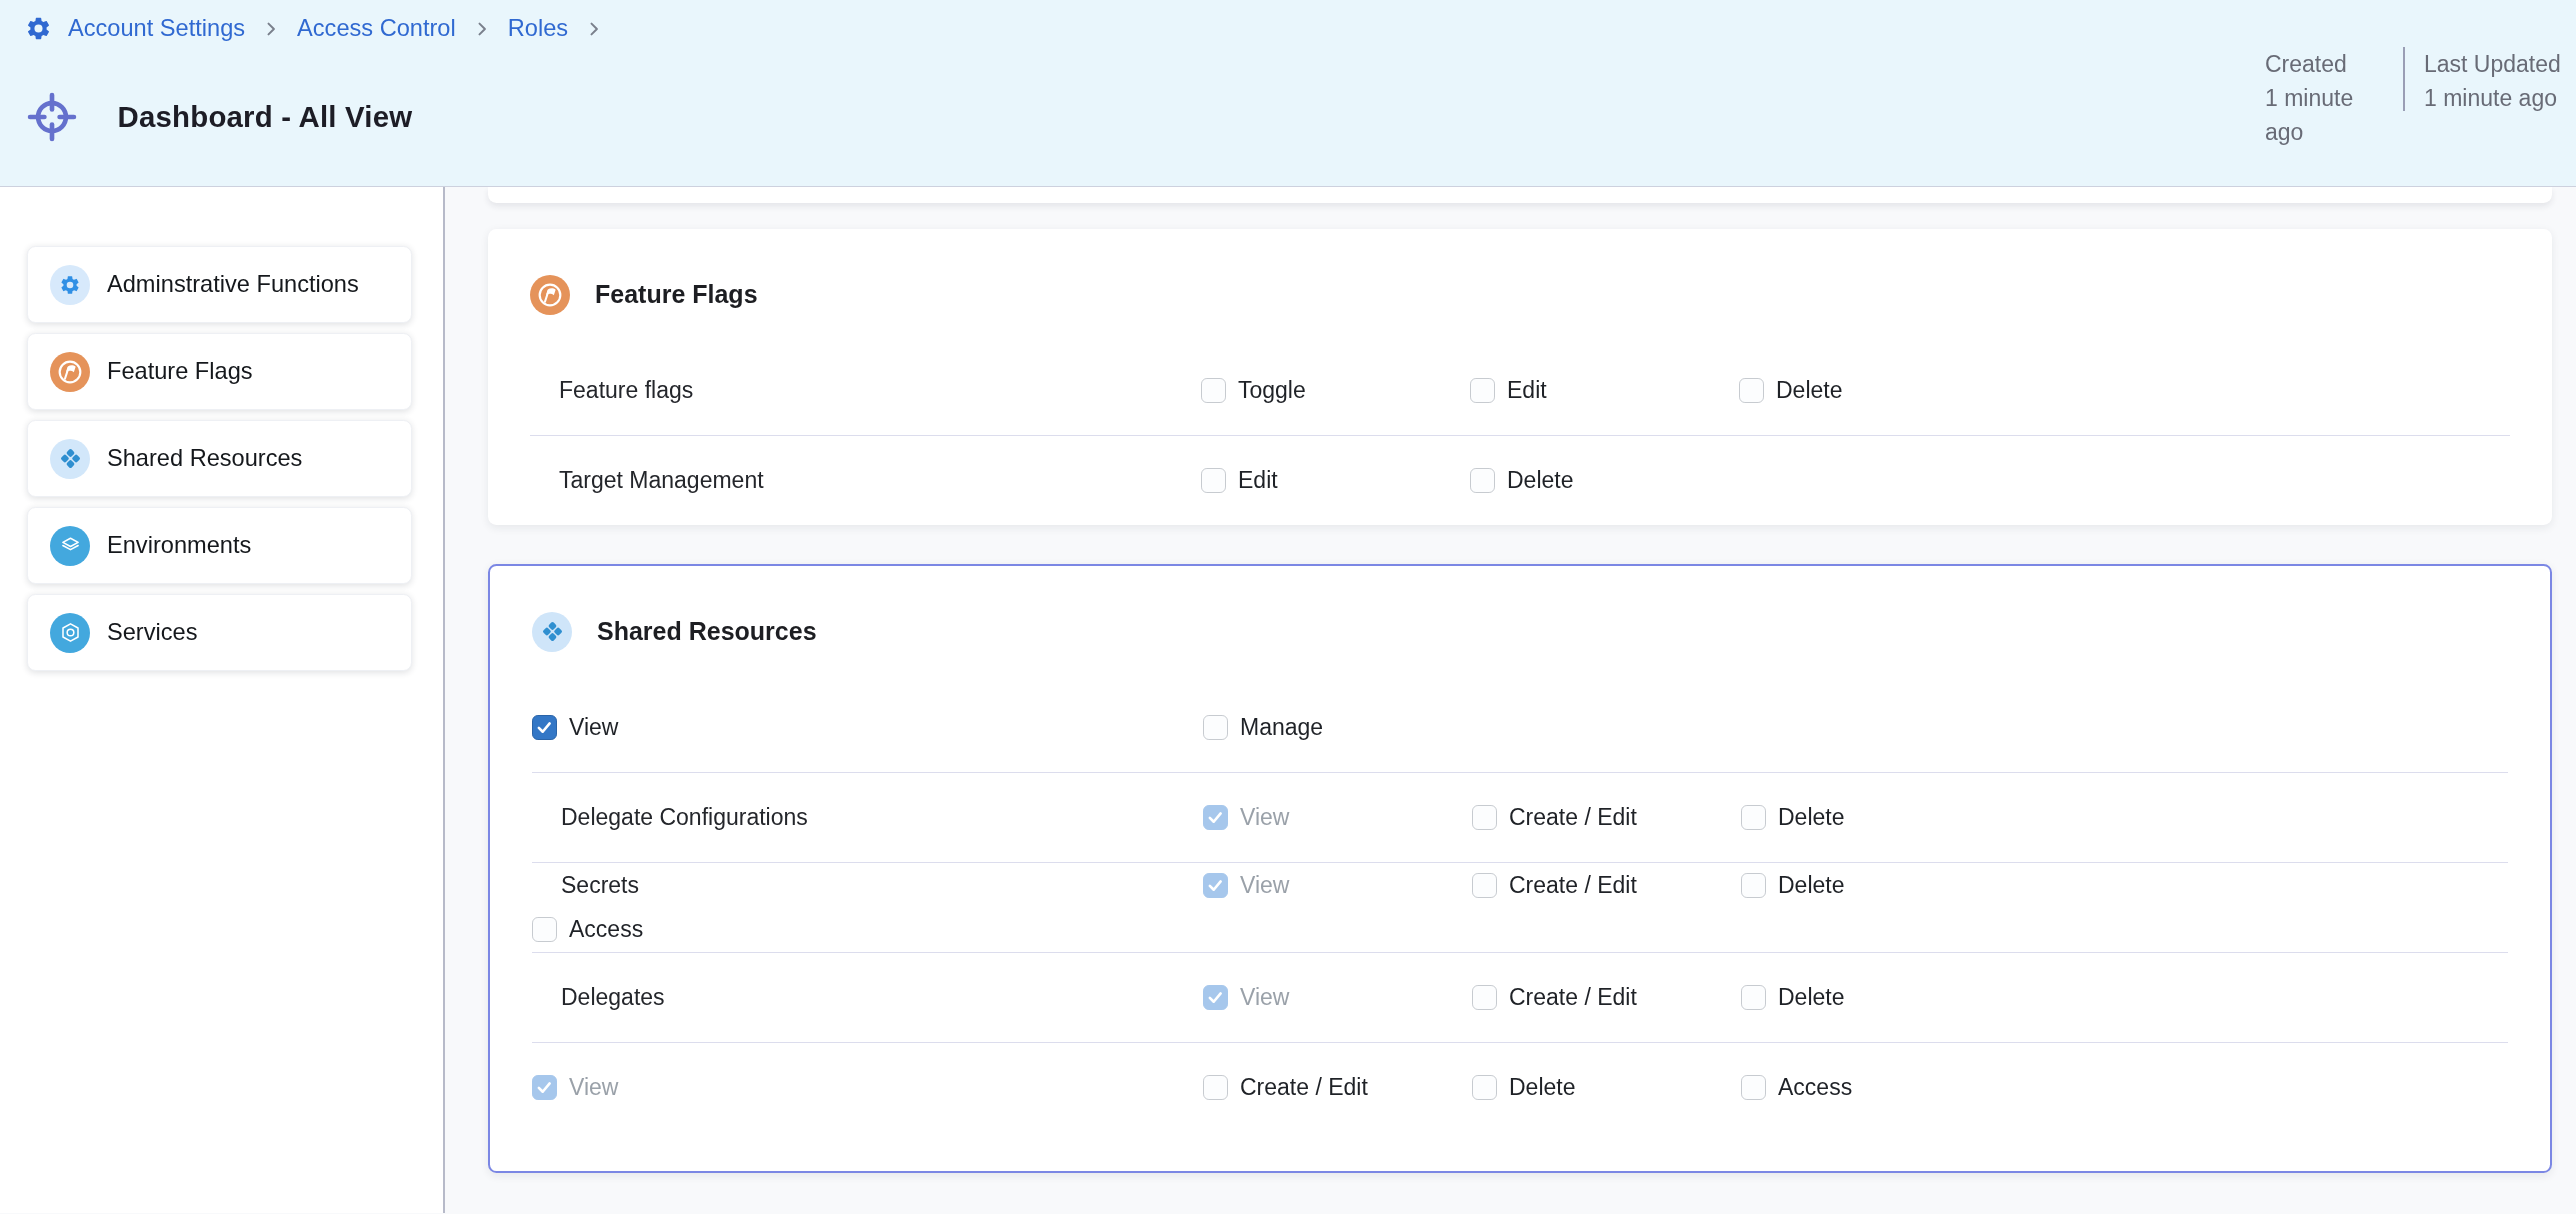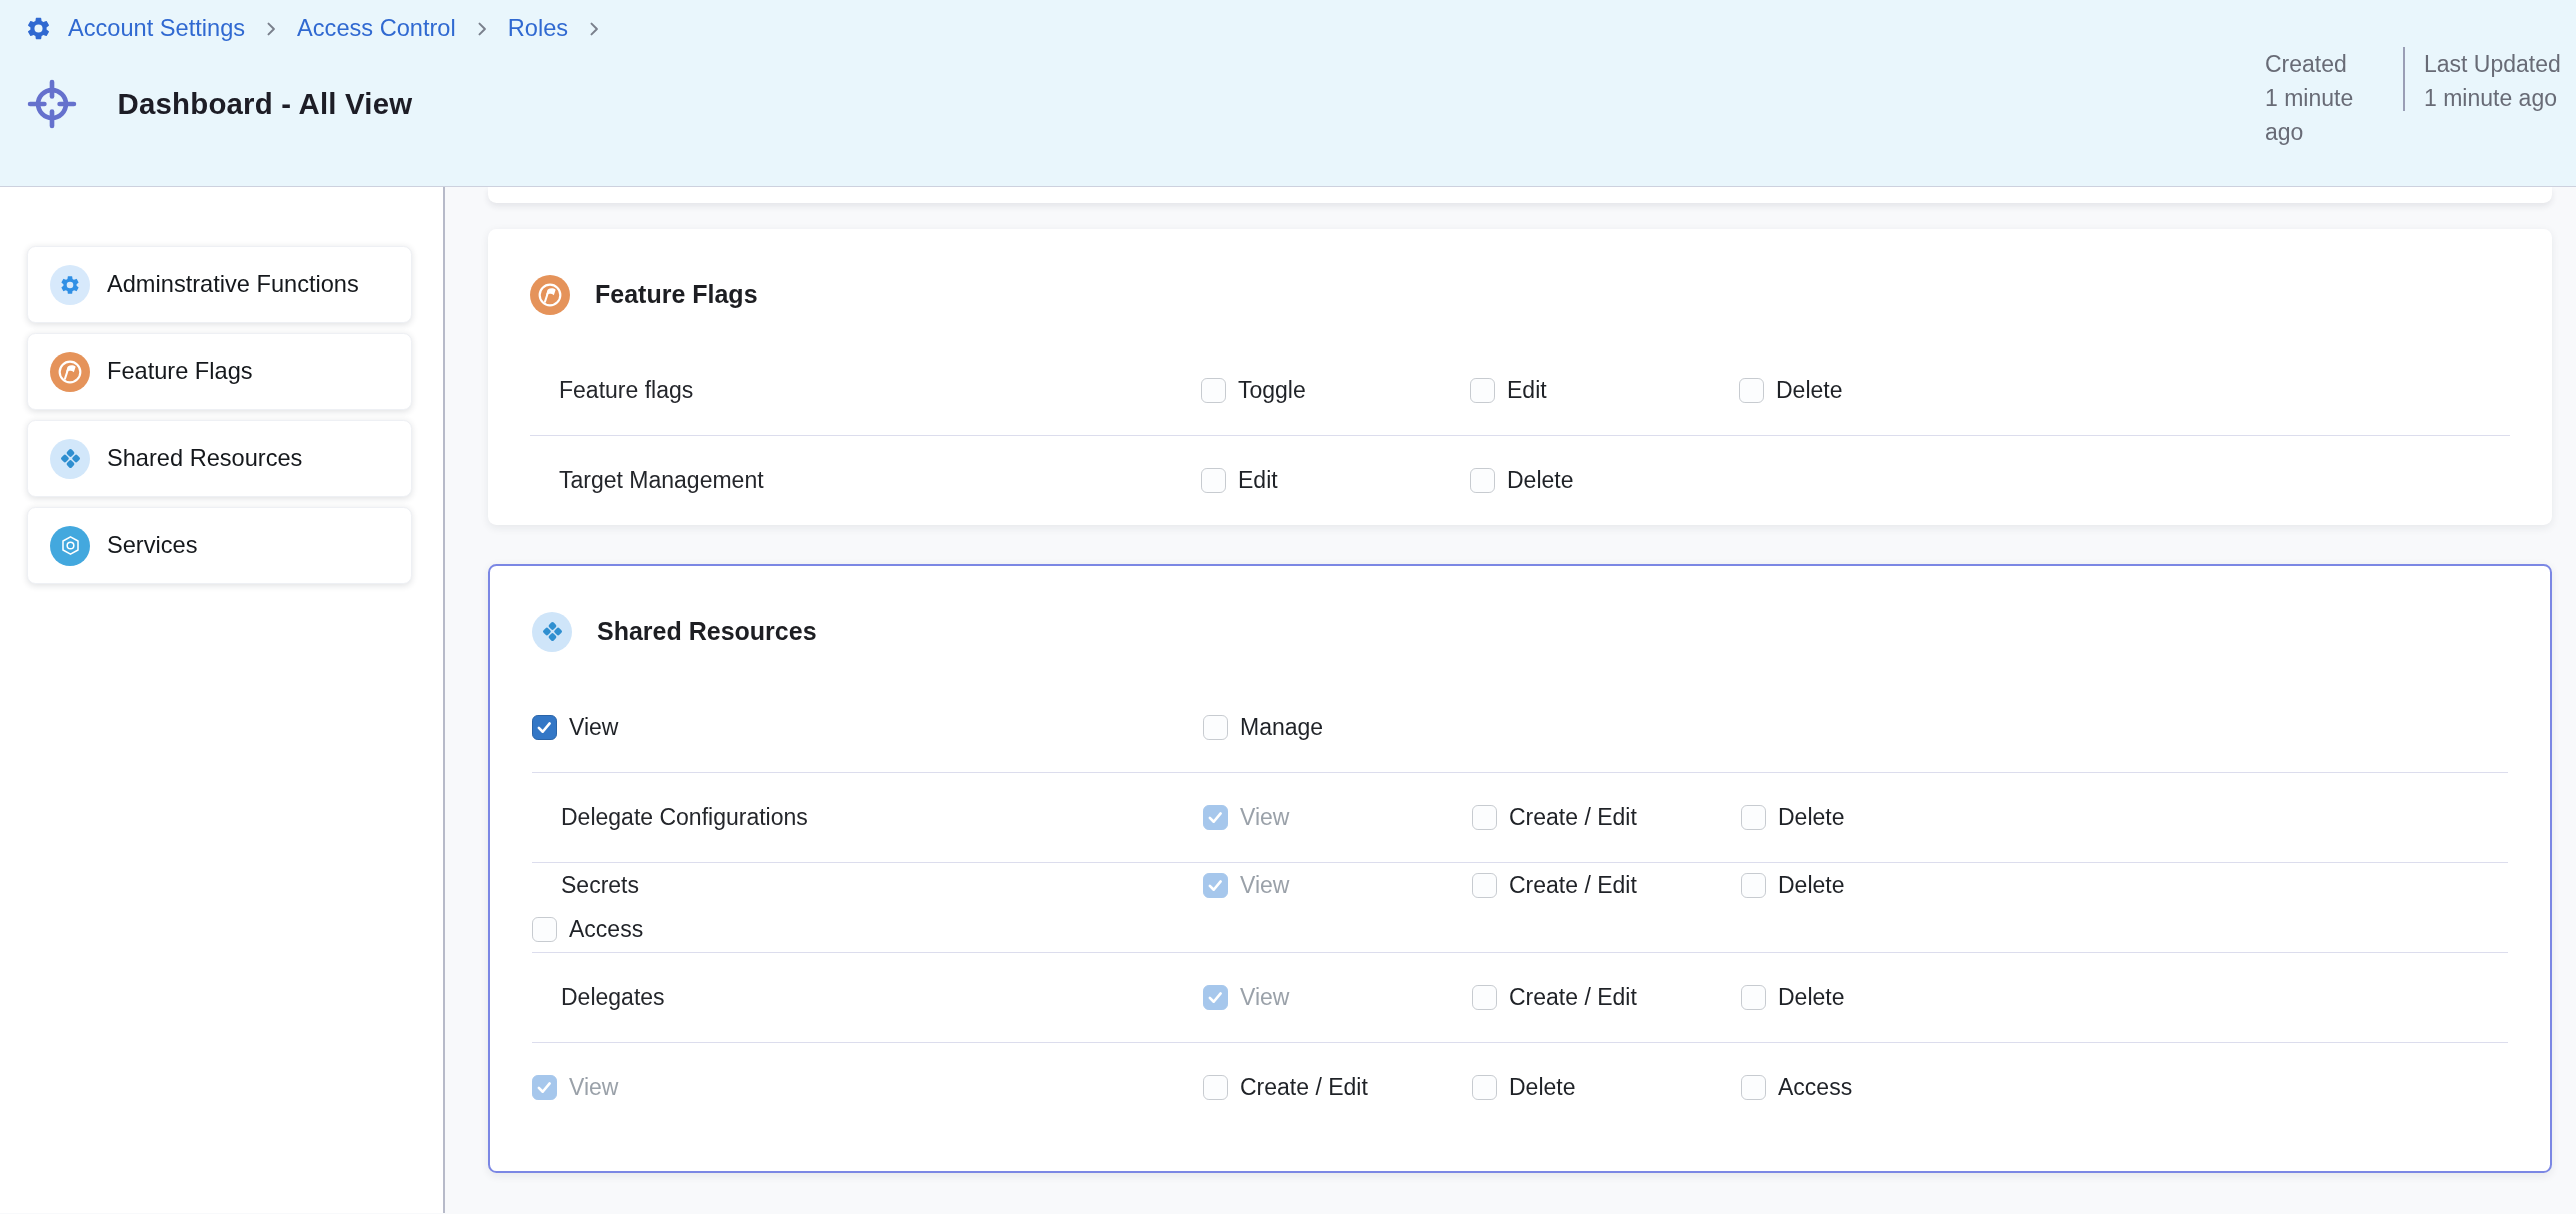--- a/index.html
+++ b/index.html
@@ -7,21 +7,21 @@
     font-family:"Liberation Sans","DejaVu Sans",sans-serif; background:#f8f9fb; }
 
   
   .app-header { position:relative; width:100%; height:187px; background:#e9f6fc;
     border-bottom:1.7px solid #cdd1de; }
   .breadcrumb { position:absolute; top:15px; left:25px; display:flex; align-items:center;
     gap:16px; font-size:23.6px; }
   .crumb-link { color:#3069d1; text-decoration:none; cursor:pointer; font-weight:500; }
   .crumb-sep { display:flex; align-items:center; color:#7a808c; }
   .bc-gear { display:flex; align-items:center; color:#3069d1; }
-  .title-row { position:absolute; top:75px; left:23.6px; display:flex; align-items:center; }
+  .title-row { position:absolute; top:88px; left:23.6px; display:flex; align-items:center; }
   .title-icon { width:57px; height:57px; color:#6571cd; display:flex; align-items:center; justify-content:center; }
   .page-title { margin-left:37px; font-size:29.4px; font-weight:600; color:#1d1d26; letter-spacing:0.2px; }
   .meta { position:absolute; top:47px; left:2265px; display:flex; color:#686b76; font-size:23px; line-height:34px; }
   .meta-block { display:flex; flex-direction:column; }
   .meta-block.first { width:128px; }
   .meta-divider { width:1.7px; height:64px; background:#9a9eb5; margin:0 19.3px 0 10px; }
 
   
   .body-row { display:flex; width:100%; height:1026px; }
   .sidebar { width:445px; background:#ffffff; border-right:2.5px solid #b7bac9;
@@ -141,20 +141,29 @@
               <rect x="19" y="7.6" width="9.4" height="9.4" rx="2.6"></rect>
               <rect x="7.6" y="19" width="9.4" height="9.4" rx="2.6"></rect>
               <rect x="19" y="19" width="9.4" height="9.4" rx="2.6"></rect>
             </g>
           </svg>
         </span>
         <span class="side-label">Shared Resources</span>
       </div>
       <div class="side-item">
         <span class="side-icon" style="background: rgb(67, 168, 222); color: rgb(255, 255, 255);">
+          <svg width="25" height="25" viewBox="0 0 36 36" fill="none" stroke="currentColor" stroke-width="2.2" stroke-linejoin="round" stroke-linecap="round">
+            <path d="M18 7.5 L29 13.5 L18 19.5 L7 13.5 Z"></path>
+            <path d="M29 18 L18 24 L7 18"></path>
+          </svg>
+        </span>
+        <span class="side-label">Environments</span>
+      </div>
+      <div class="side-item">
+        <span class="side-icon" style="background: rgb(67, 168, 222); color: rgb(255, 255, 255);">
           <svg width="25" height="25" viewBox="0 0 36 36" fill="none" stroke="currentColor" stroke-width="2.2" stroke-linejoin="round">
             <polygon points="18,5.5 28.8,11.5 28.8,24.5 18,30.5 7.2,24.5 7.2,11.5"></polygon>
             <circle cx="18" cy="18" r="4.8"></circle>
           </svg>
         </span>
         <span class="side-label">Services</span>
       </div>
     </div>
   <div class="main">
     <div class="partial-card"></div>

